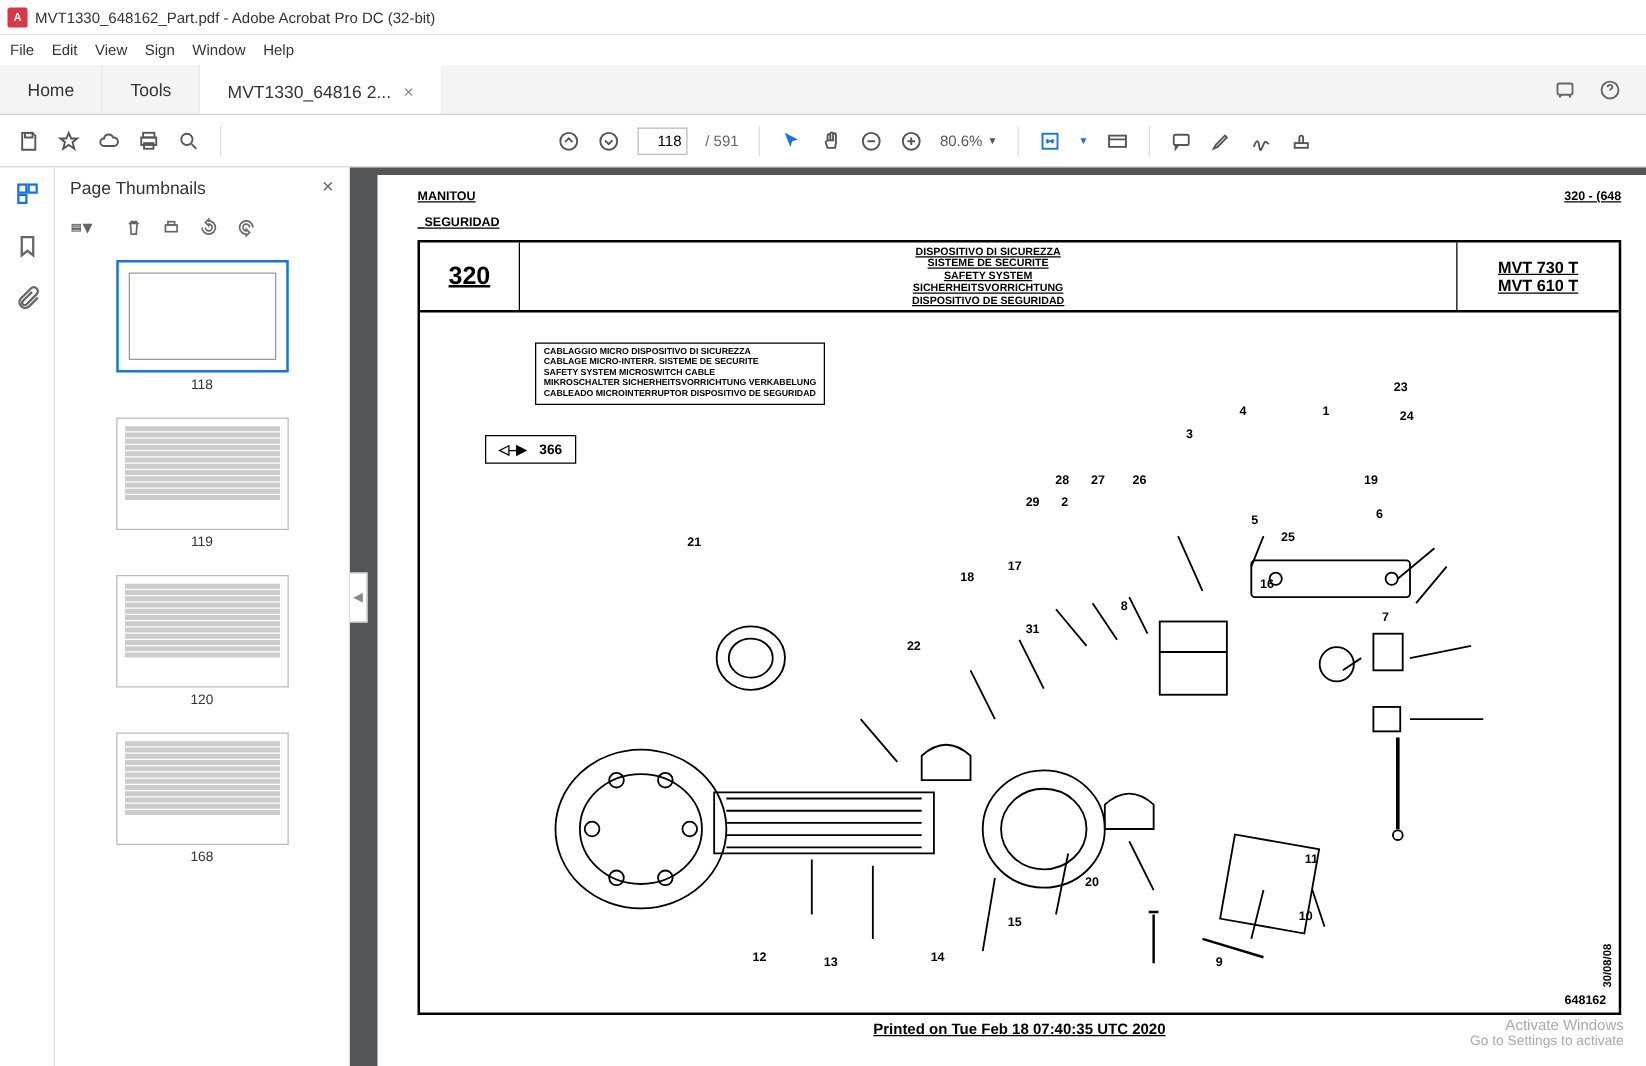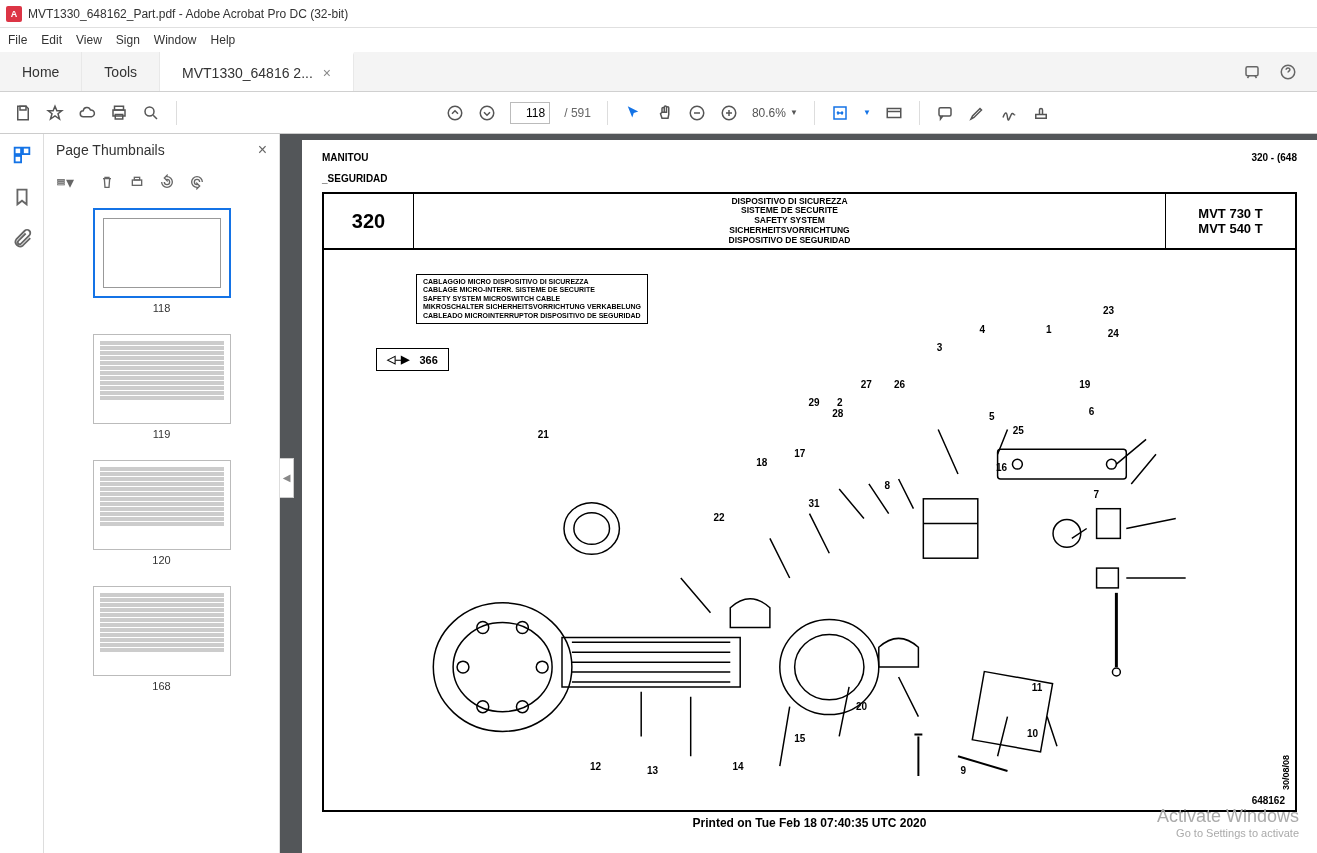--- a/index.html
+++ b/index.html
@@ -42,45 +42,45 @@
 .thumb { width: 138px; display: flex; flex-direction: column; align-items: center; gap: 4px; }
 .thumb-img { width: 138px; height: 90px; background: #fff; border: 1px solid #bbb; position: relative; }
 .thumb-img.active { border: 2px solid #1473e6; }
 .thumb-label { font-size: 11px; color: #333; }
 .thumb-schematic { position: absolute; inset: 8px; border: 1px solid #999; }
 .thumb-table { position: absolute; inset: 6px; display: flex; flex-direction: column; gap: 1px; }
 .thumb-table div { height: 4px; background: #ccc; }
 
 .docarea { flex: 1; background: #535659; position: relative; overflow: hidden; }
 .collapse-handle { position: absolute; left: 0; top: 45%; width: 14px; height: 40px; background: #fff; border: 1px solid #ccc; border-left: none; display: flex; align-items: center; justify-content: center; font-size: 10px; color: #888; }
-.page { position: absolute; left: 22px; top: 6px; right: 0; bottom: 0; background: #fff; padding: 12px 20px 4px 20px; }
+.page { position: absolute; left: 22px; top: 6px; right: 0; bottom: 0; background: #fff; padding: 12px 20px 4px 32px; text-decoration: underline; }
 
 .page-hdr { display: flex; justify-content: space-between; font-size: 10px; font-weight: bold; }
 .page-sub { font-size: 10px; margin-top: 10px; font-weight: bold; }
 .page-sub::before { content: "_"; }
 
 .diagram-frame { margin-top: 8px; border: 2px solid #000; height: 620px; position: relative; }
 .diag-header { display: flex; border-bottom: 2px solid #000; height: 56px; }
-.diag-num { width: 90px; border-right: 1px solid #000; display: flex; align-items: center; justify-content: center; font-size: 20px; font-weight: bold; }
+.diag-num { width: 80px; border-right: 1px solid #000; display: flex; align-items: center; justify-content: center; font-size: 20px; font-weight: bold; }
 .diag-title { flex: 1; display: flex; flex-direction: column; align-items: center; justify-content: center; font-size: 8.5px; line-height: 1.15; font-weight: bold; }
 .diag-model { width: 130px; border-left: 1px solid #000; display: flex; flex-direction: column; align-items: center; justify-content: center; font-size: 13px; font-weight: bold; }
 
 .diag-body { position: absolute; top: 56px; left: 0; right: 0; bottom: 0; }
 .info-box { position: absolute; left: 92px; top: 24px; border: 1px solid #000; padding: 3px 6px; font-size: 7px; line-height: 1.2; font-weight: bold; }
 .ref-box { position: absolute; left: 52px; top: 98px; border: 1px solid #000; padding: 4px 10px; font-size: 11px; font-weight: bold; display: flex; align-items: center; gap: 10px; }
 .date-vert { position: absolute; right: 4px; bottom: 20px; font-size: 9px; font-weight: bold; writing-mode: vertical-rl; transform: rotate(180deg); }
 .docnum { position: absolute; right: 10px; bottom: 4px; font-size: 10px; font-weight: bold; }
 
 .schematic { position: absolute; left: 40px; top: 130px; right: 40px; bottom: 30px; }
 .callout { position: absolute; font-size: 10px; font-weight: bold; }
 
 .page-footer { text-align: center; font-size: 12px; font-weight: bold; margin-top: 4px; }
 
 .watermark { position: absolute; right: 18px; bottom: 14px; text-align: right; color: #888; }
-.watermark .w1 { font-size: 18px; color: #aaa; }
+.watermark .w1 { font-size: 12px; color: #aaa; }
 .watermark .w2 { font-size: 11px; color: #aaa; }
 
 .icn { display: inline-flex; width: 18px; height: 18px; align-items: center; justify-content: center; }
 </style>
 </head>
 <body>
 
 <div class="titlebar">
   <div class="titlebar-icon">A</div>
   <span>MVT1330_648162_Part.pdf - Adobe Acrobat Pro DC (32-bit)</span>
@@ -371,21 +371,21 @@
           <div class="diag-num">320</div>
           <div class="diag-title" id="diag-titles">
               <div>DISPOSITIVO DI SICUREZZA</div>
               <div>SISTEME DE SECURITE</div>
               <div>SAFETY SYSTEM</div>
               <div>SICHERHEITSVORRICHTUNG</div>
               <div>DISPOSITIVO DE SEGURIDAD</div>
             </div>
           <div class="diag-model" id="diag-models">
               <div>MVT 730 T</div>
-              <div>MVT 540 T</div>
+              <div>MVT 610 T</div>
             </div>
         </div>
         <div class="diag-body">
           <div class="info-box" id="info-box">
               <div>CABLAGGIO MICRO DISPOSITIVO DI SICUREZZA</div>
               <div>CABLAGE MICRO-INTERR. SISTEME DE SECURITE</div>
               <div>SAFETY SYSTEM MICROSWITCH CABLE</div>
               <div>MIKROSCHALTER SICHERHEITSVORRICHTUNG VERKABELUNG</div>
               <div>CABLEADO MICROINTERRUPTOR DISPOSITIVO DE SEGURIDAD</div>
             </div>
@@ -455,21 +455,21 @@
               <span class="callout" style="left: 432.25px; top: 207px;">18</span>
               <span class="callout" style="left: 755.25px; top: 128.8px;">19</span>
               <span class="callout" style="left: 532px; top: 450.8px;">20</span>
               <span class="callout" style="left: 213.75px; top: 179.4px;">21</span>
               <span class="callout" style="left: 389.5px; top: 262.2px;">22</span>
               <span class="callout" style="left: 779px; top: 55.2px;">23</span>
               <span class="callout" style="left: 783.75px; top: 78.2px;">24</span>
               <span class="callout" style="left: 688.75px; top: 174.8px;">25</span>
               <span class="callout" style="left: 570px; top: 128.8px;">26</span>
               <span class="callout" style="left: 536.75px; top: 128.8px;">27</span>
-              <span class="callout" style="left: 508.25px; top: 128.8px; margin-top: 29px;">28</span>
+              <span class="callout" style="left: 508.25px; top: 128.8px;">28</span>
               <span class="callout" style="left: 484.5px; top: 147.2px;">29</span>
               <span class="callout" style="left: 484.5px; top: 248.4px; text-align: right;">31</span>
             </div>
 
           <div class="date-vert">30/08/08</div>
           <div class="docnum">648162</div>
         </div>
       </div>
       <div class="page-footer">Printed on  Tue Feb 18 07:40:35 UTC 2020</div>
     </div>

